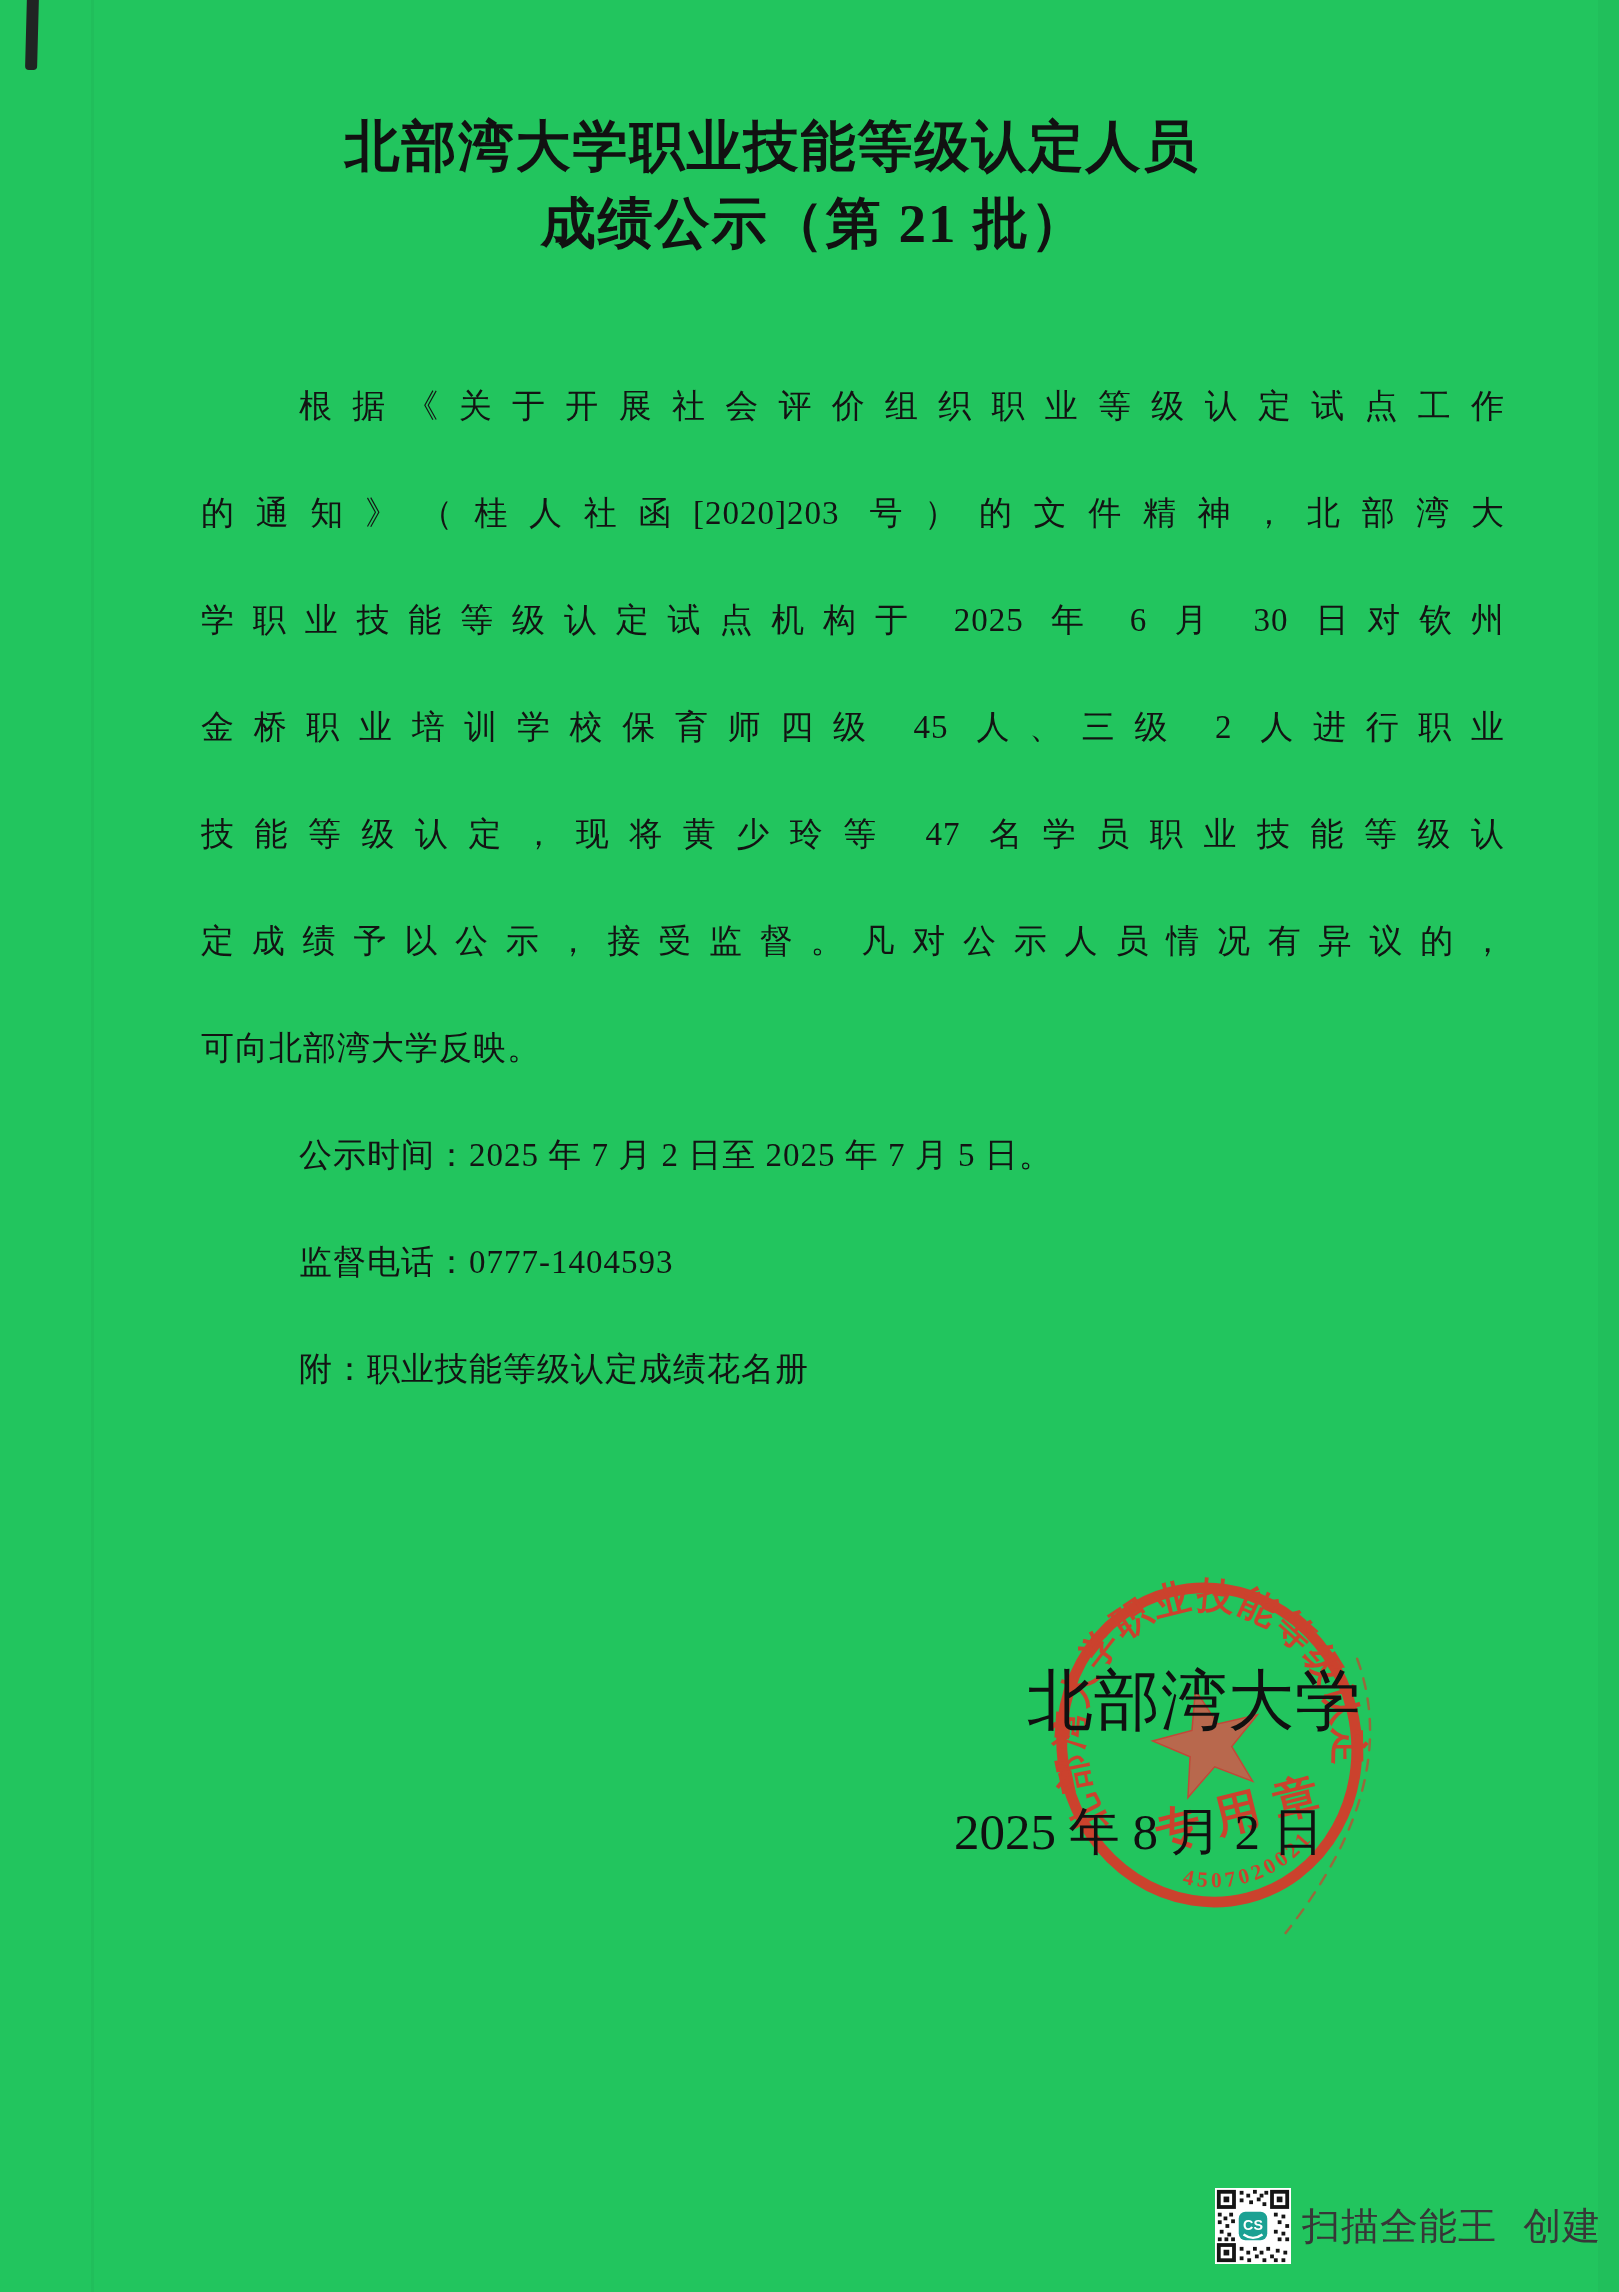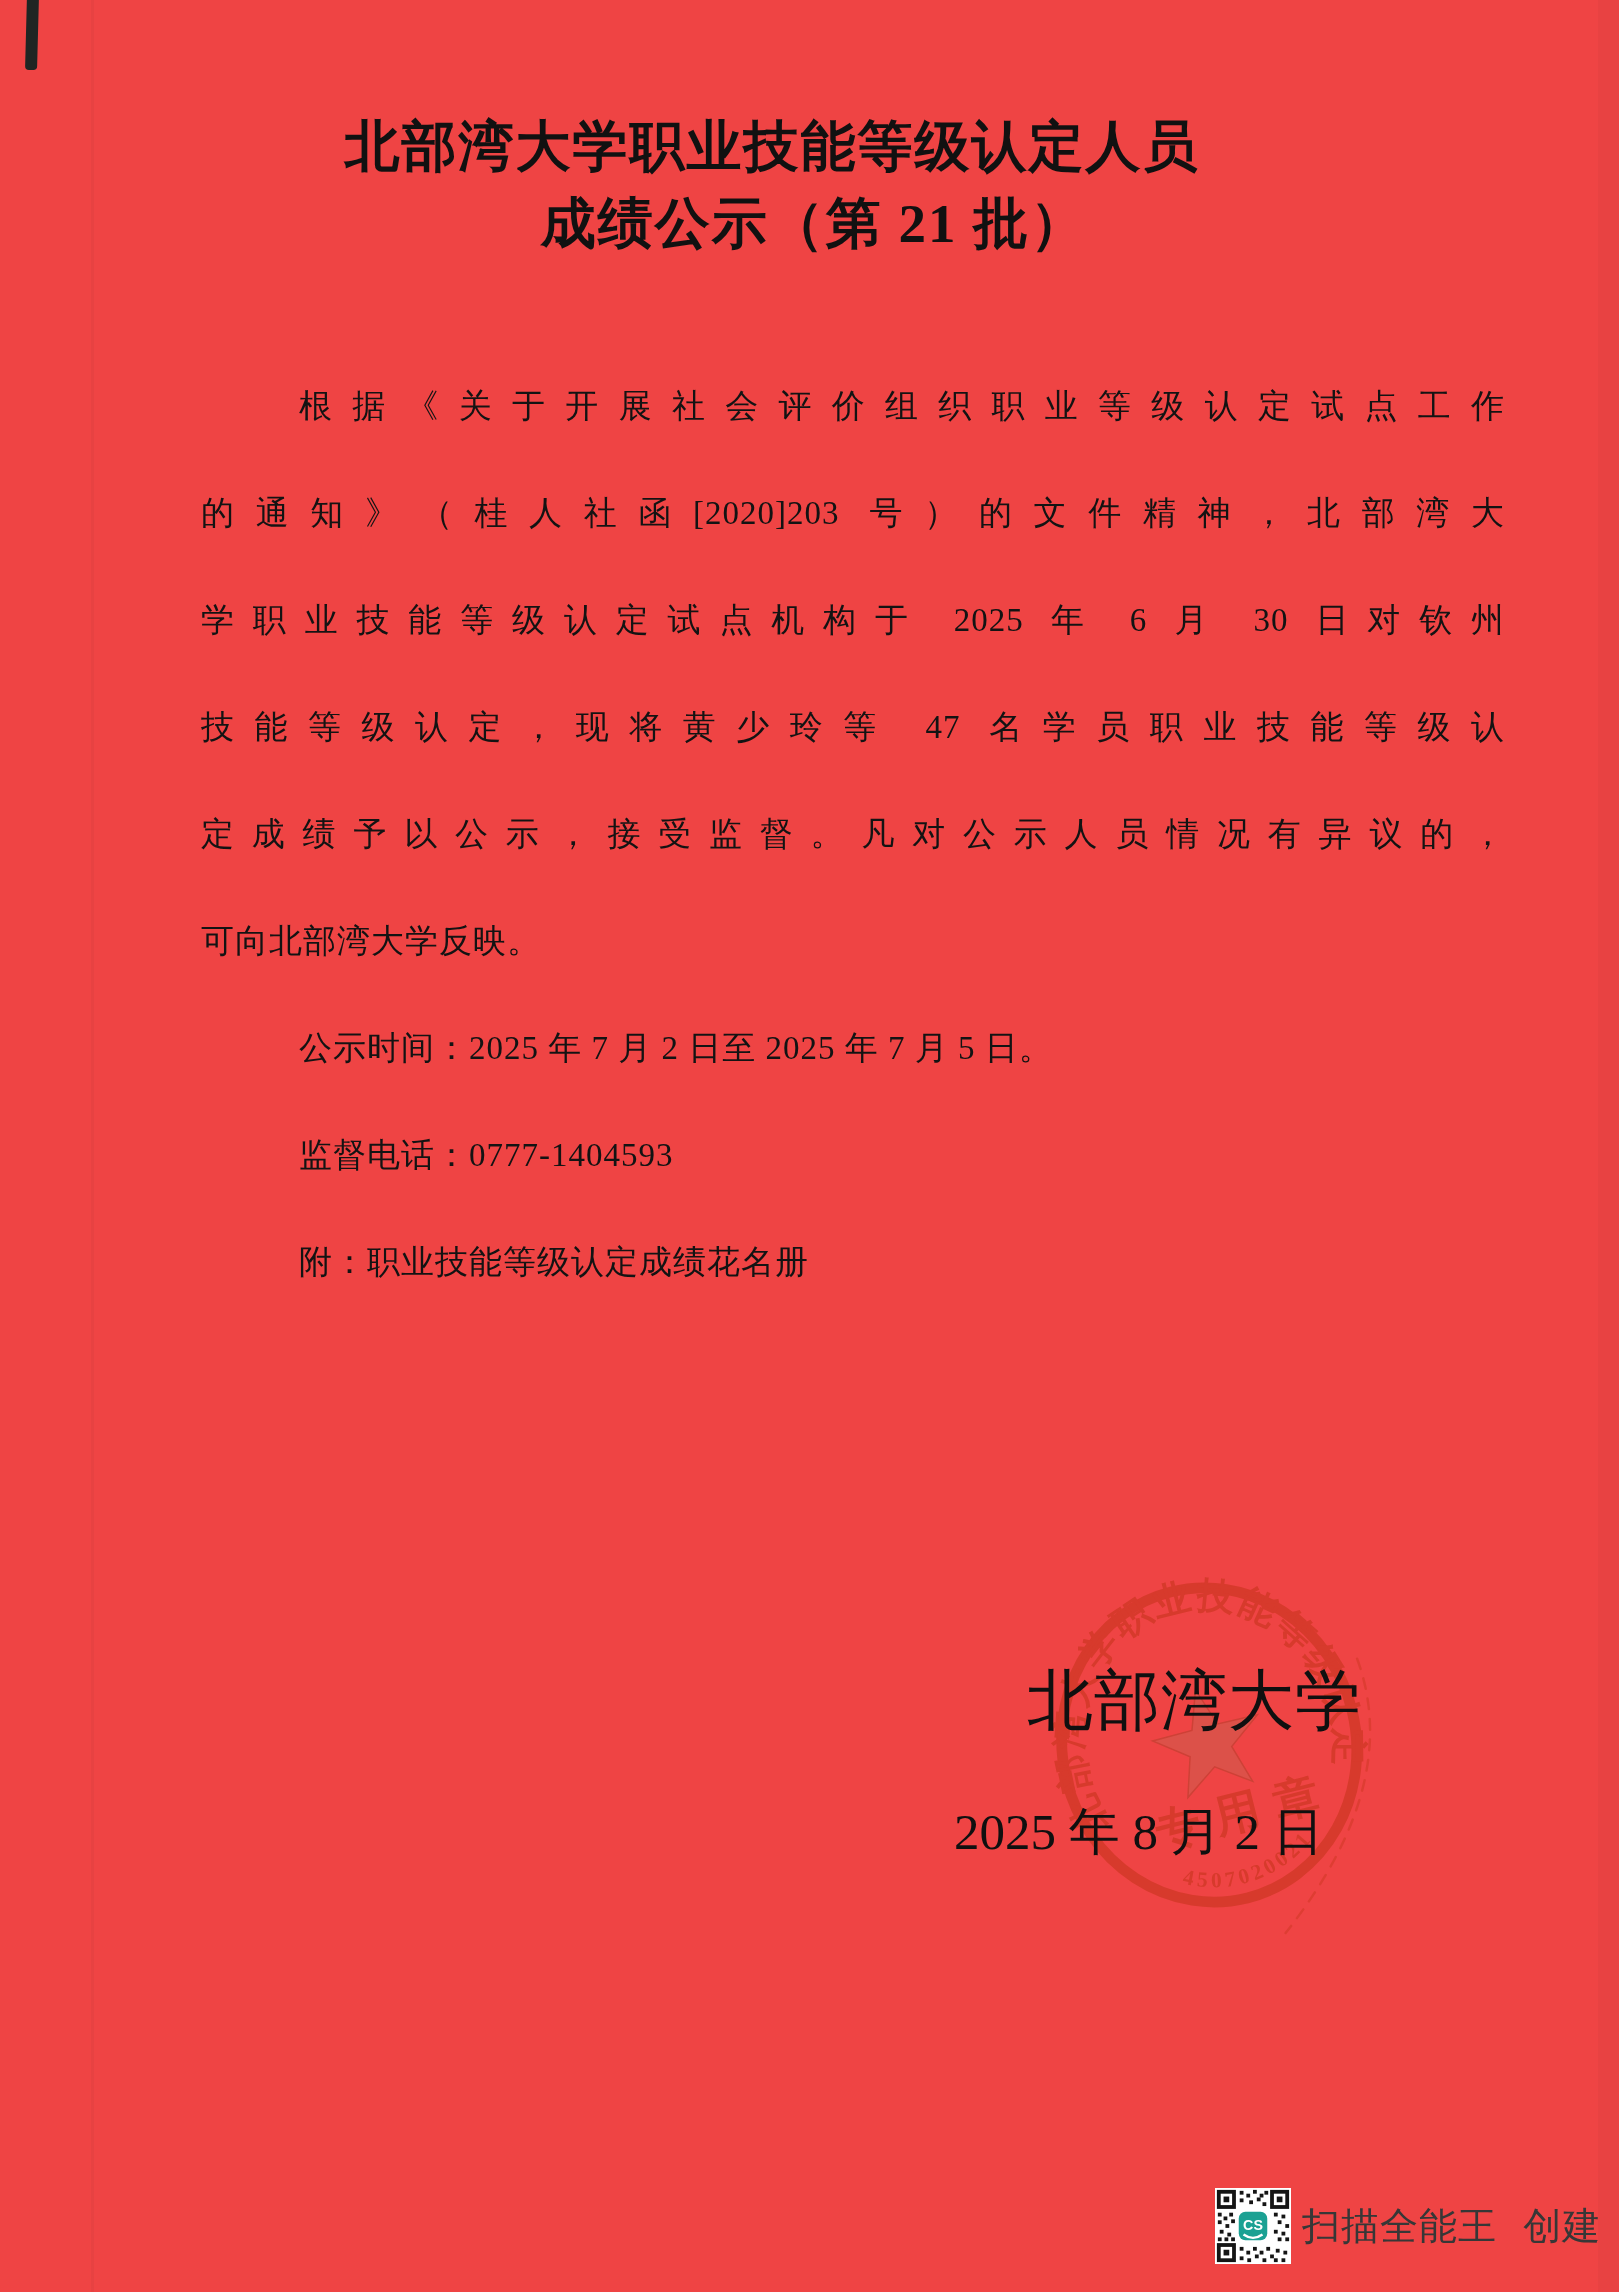--- a/index.html
+++ b/index.html
@@ -1,19 +1,19 @@
 <!DOCTYPE html>
 <html><head>
 <meta charset="utf-8">
 <style>
   html,body{margin:0;padding:0;background:#ffffff;}
   .page{
     position:relative;
     width:1619px;height:2293px;
-    background:#ef4444;
+    background:#22c55e;
     overflow:hidden;
     font-family:"Liberation Serif","DejaVu Serif",serif;
     color:#161616;
   }
   
   .page::before{
     content:"";position:absolute;inset:0;pointer-events:none;
     background:
       linear-gradient(90deg, transparent 0 91px, rgba(0,0,0,0.035) 91px 94px, transparent 94px 100%),
       linear-gradient(90deg, transparent 0 1598px, rgba(0,0,0,0.03) 1598px 100%);
@@ -62,20 +62,21 @@
 
   <div class="corner-mark"></div>
 
   <div class="title-line title-1">北部湾大学职业技能等级认定人员</div>
   <div class="title-line title-2">成绩公示（第 21 批）</div>
 
   <div class="body-block">
     <div class="bline fill indent">根据《关于开展社会评价组织职业等级认定试点工作</div>
     <div class="bline fill">的通知》（桂人社函[2020]203 号）的文件精神，北部湾大</div>
     <div class="bline fill">学职业技能等级认定试点机构于 2025 年 6 月 30 日对钦州</div>
+    <div class="bline fill">金桥职业培训学校保育师四级 45 人、三级 2 人进行职业</div>
     <div class="bline fill">技能等级认定，现将黄少玲等 47 名学员职业技能等级认</div>
     <div class="bline fill">定成绩予以公示，接受监督。凡对公示人员情况有异议的，</div>
     <div class="bline">可向北部湾大学反映。</div>
     <div class="bline indent">公示时间：2025 年 7 月 2 日至 2025 年 7 月 5 日。</div>
     <div class="bline indent">监督电话：0777-1404593</div>
     <div class="bline indent">附：职业技能等级认定成绩花名册</div>
   </div>
 
   <svg class="seal" viewBox="0 0 420 440" aria-hidden="true">
     <g transform="rotate(-14 200 200)">

